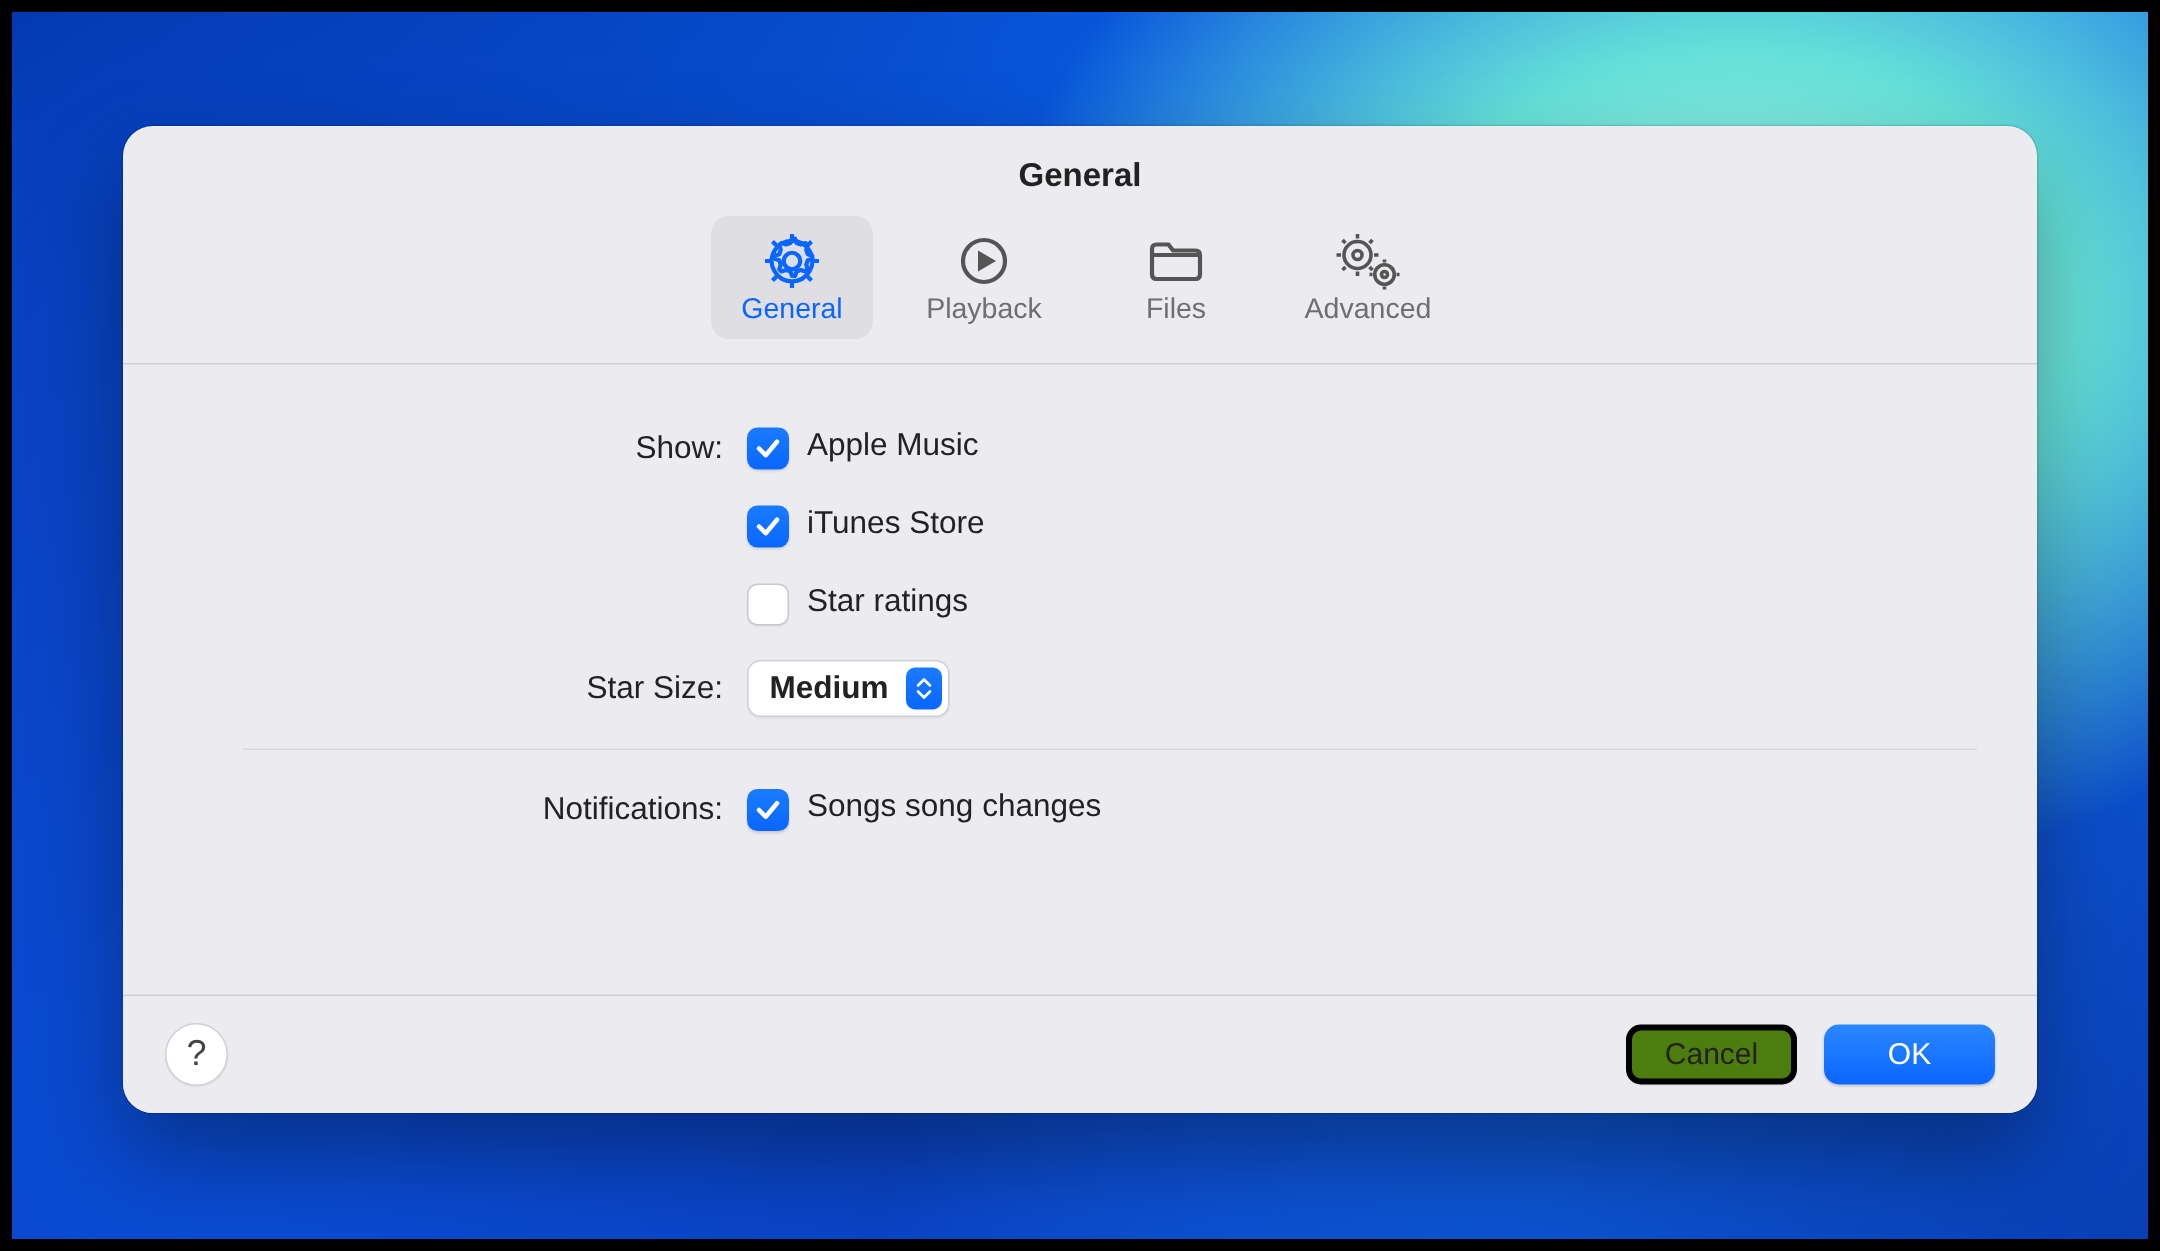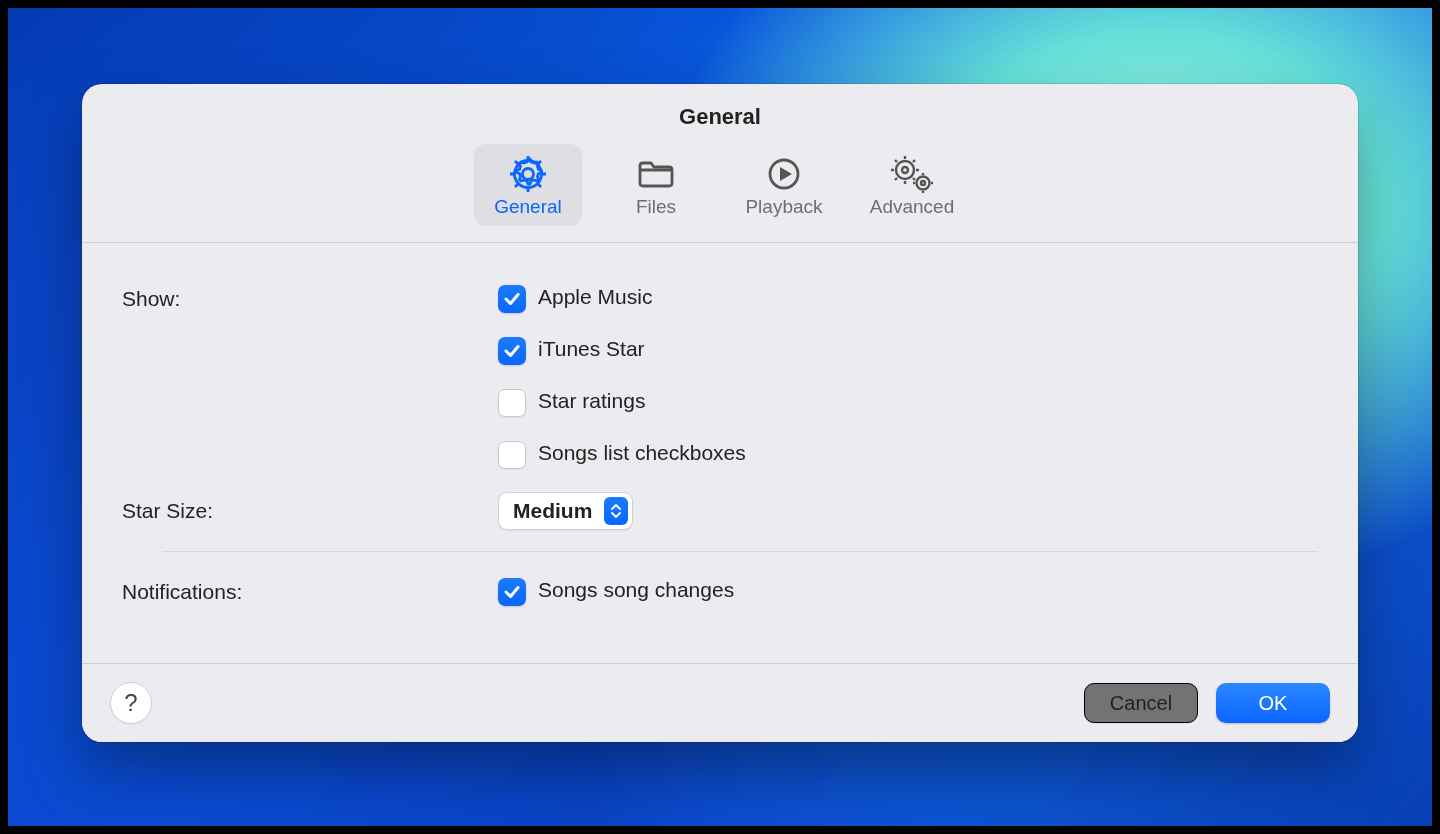--- a/index.html
+++ b/index.html
@@ -79,20 +79,21 @@
     padding: 30px 40px 0 40px;
   }
   .row {
     display: grid;
     grid-template-columns: 360px auto;
     column-gap: 16px;
     align-items: center;
     min-height: 52px;
   }
   .rowlabel {
+    text-align: right;
     font-size: 21px;
     color: #222;
   }
   .field {
     display: flex;
     gap: 12px;
     font-size: 21px;
     color: #222;
   }
   .checkbox {
@@ -172,22 +173,22 @@
     height: 40px;
     border-radius: 10px;
     font-size: 20px;
     display:flex;
     align-items:center;
     justify-content:center;
     padding: 0 18px;
     box-sizing:border-box;
   }
   .btn.secondary {
-    background:#737373;
-    border:1px solid #000000;
+    background:#4d7c0f;
+    border:4px solid #000000;
     color:#222;
     box-shadow: 0 1px 1px rgba(0,0,0,0.05);
   }
   .btn.primary {
     background: linear-gradient(180deg,#2b87ff,#0a66ff);
     color:#fff;
     box-shadow: 0 1px 2px rgba(0,0,0,0.2);
   }
 </style>
 </head>
@@ -212,36 +213,36 @@
           </g>
 
           <path d="M20 5 l2 0 l1 3 l3 1 l3 -1 l1.5 1.5 l-1 3 l1 3 l3 1 l0 2 l-3 1 l-1 3 l1 3 l-1.5 1.5 l-3 -1 l-3 1 l-1 3 l-2 0 l-1 -3 l-3 -1 l-3 1 l-1.5 -1.5 l1 -3 l-1 -3 l-3 -1 l0 -2 l3 -1 l1 -3 l-1 -3 l1.5 -1.5 l3 1 l3 -1 Z" stroke-linejoin="round"></path>
         </svg>
       </div>
       <span>General</span>
     </div>
 
     <div class="tab">
       <div class="iconwrap">
+        <svg width="40" height="40" viewBox="0 0 40 40" fill="none" stroke-width="2.8">
+          <circle cx="20" cy="20" r="14"></circle>
+          <path d="M16 13 L28 20 L16 27 Z" fill="#555" stroke="none"></path>
+        </svg>
+      </div>
+      <span>Playback</span>
+    </div>
+
+    <div class="tab">
+      <div class="iconwrap">
         <svg width="44" height="40" viewBox="0 0 44 40" fill="none" stroke-width="2.8">
           <path d="M6 12 Q6 9 9 9 L17 9 L20 13 L35 13 Q38 13 38 16 L38 29 Q38 32 35 32 L9 32 Q6 32 6 29 Z"></path>
           <line x1="6" y1="16" x2="38" y2="16"></line>
         </svg>
       </div>
       <span>Files</span>
-    </div>
-
-    <div class="tab">
-      <div class="iconwrap">
-        <svg width="40" height="40" viewBox="0 0 40 40" fill="none" stroke-width="2.8">
-          <circle cx="20" cy="20" r="14"></circle>
-          <path d="M16 13 L28 20 L16 27 Z" fill="#555" stroke="none"></path>
-        </svg>
-      </div>
-      <span>Playback</span>
     </div>
 
     <div class="tab">
       <div class="iconwrap">
         <svg width="48" height="40" viewBox="0 0 48 40" fill="none" stroke-width="2.4">
           <circle cx="17" cy="16" r="9"></circle>
           <circle cx="17" cy="16" r="3"></circle>
           <path d="M17 5 l0 -3 M17 27 l0 3 M6 16 l-3 0 M28 16 l3 0 M9 8 l-2 -2 M25 24 l2 2 M9 24 l-2 2 M25 8 l2 -2"></path>
           <circle cx="35" cy="29" r="6.5"></circle>
           <circle cx="35" cy="29" r="2"></circle>
@@ -268,39 +269,32 @@
     </div>
 
     <div class="row">
       <div class="rowlabel"></div>
       <div class="field">
         <div class="checkbox checked">
           <svg width="18" height="18" viewBox="0 0 18 18">
               <path d="M3 9 L7.5 13.5 L15 4.5" stroke="#fff" stroke-width="3" fill="none" stroke-linecap="round" stroke-linejoin="round"></path>
             </svg>
         </div>
-        <span>iTunes Star</span>
+        <span>iTunes Store</span>
       </div>
     </div>
 
     <div class="row">
       <div class="rowlabel"></div>
       <div class="field">
         <div class="checkbox unchecked"></div>
         <span>Star ratings</span>
       </div>
     </div>
 
-    <div class="row">
-      <div class="rowlabel"></div>
-      <div class="field">
-        <div class="checkbox unchecked"></div>
-        <span>Songs list checkboxes</span>
-      </div>
-    </div>
 
     <div class="row" style="margin-top:4px;">
       <div class="rowlabel">Star Size:</div>
       <div class="field">
         <div class="select">
           <span>Medium</span>
           <div class="stepper">
             <svg width="10" height="6" viewBox="0 0 10 6">
                 <path d="M1 5 L5 1 L9 5" stroke="#fff" stroke-width="1.8" fill="none" stroke-linecap="round" stroke-linejoin="round"></path>
               </svg>

